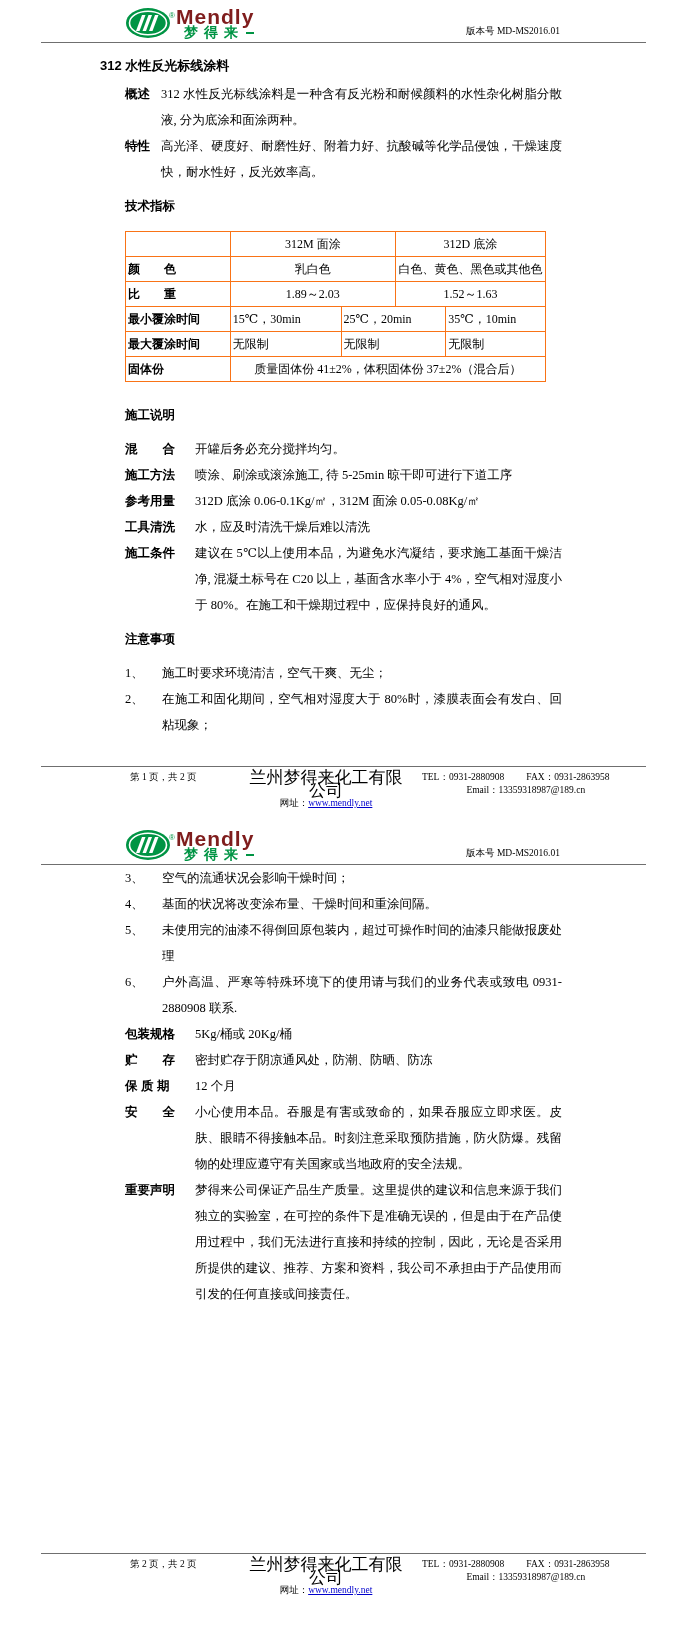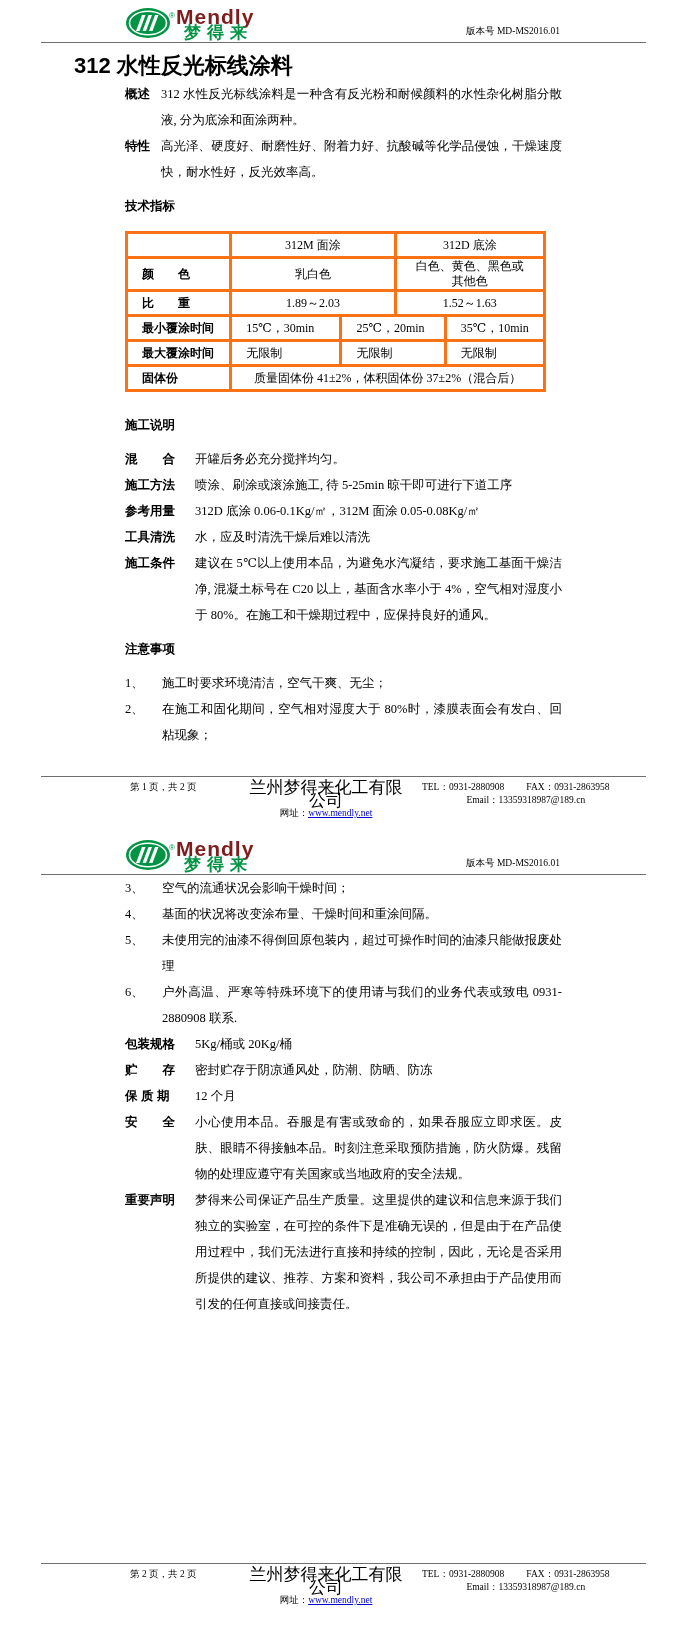--- a/index.html
+++ b/index.html
@@ -14,43 +14,43 @@
 
   
   .header { display:flex; justify-content:space-between; align-items:flex-end;
             padding:4px 127px 2px 125px; height:42px; }
   .header.pg2 { padding-top:14px; height:54px; }
   .logo { display:flex; align-items:flex-start; position:relative; }
   .logo-text { margin-left:5px; }
   .logo-en { font-family:"Liberation Sans","DejaVu Sans",sans-serif; font-weight:900;
              font-size:21px; line-height:19px; color:#7f1d1d; letter-spacing:1px; }
   .logo-cn-row { display:flex; align-items:center; }
-  .logo-cn { font-family:Liberation Sans, sans-serif; font-weight:bold;
-             font-size:17px; line-height:14px; color:#009444; letter-spacing:6px; margin-left:8px; }
+  .logo-cn { font-family:Liberation Serif, serif; font-weight:bold;
+             font-size:14px; line-height:14px; color:#009444; letter-spacing:6px; margin-left:8px; }
   .swoosh { flex:1; height:2px; background:#009444; margin-left:2px; }
   .reg { position:absolute; left:44px; top:-4px; font-size:8px; color:#009444;
          font-family:"Liberation Sans","DejaVu Sans",sans-serif; }
   .version { font-size:9.5px; line-height:12px; margin-bottom:3px; }
 
   .rule { border-top:1px solid #6f6f6f; margin:0 41px; height:0; }
 
-  .title { font-size:22px; line-height:26px; margin:10px 74px 2px; }
+  .title { font-size:13px; line-height:26px; margin:10px 100px 2px; }
 
   .para, .kv, .note { display:flex; margin:0 125px; }
   .para .lbl { flex:0 0 36px; }
   .kv .lbl   { flex:0 0 70px; }
   .note .num { flex:0 0 37px; }
   .txt { flex:1; text-align:justify; }
 
   .heading { margin:8px 125px; }
 
   
   .spec-table { border-collapse:collapse; margin:12px 0 0 125px; table-layout:fixed;
                 width:421px; font-size:12px; }
-  .spec-table td { border:3px solid #f97316; height:25px; padding:0 14px; line-height:15px; }
+  .spec-table td { border:1px solid #f97316; height:25px; padding:0 2px; line-height:15px; }
   .spec-table .c { text-align:center; }
   col.cl { width:104px; } col.ca { width:110px; } col.cb { width:54px; }
   col.cc { width:50px; } col.cd { width:99px; }
 
   .sp-a { height:12px; }
   .sp-p1 { height:28px; }
   .sp-p2 { height:246px; }
 
   
   .footer { display:flex; padding:4px 0 0 130px; font-size:9.5px; line-height:13px; }

